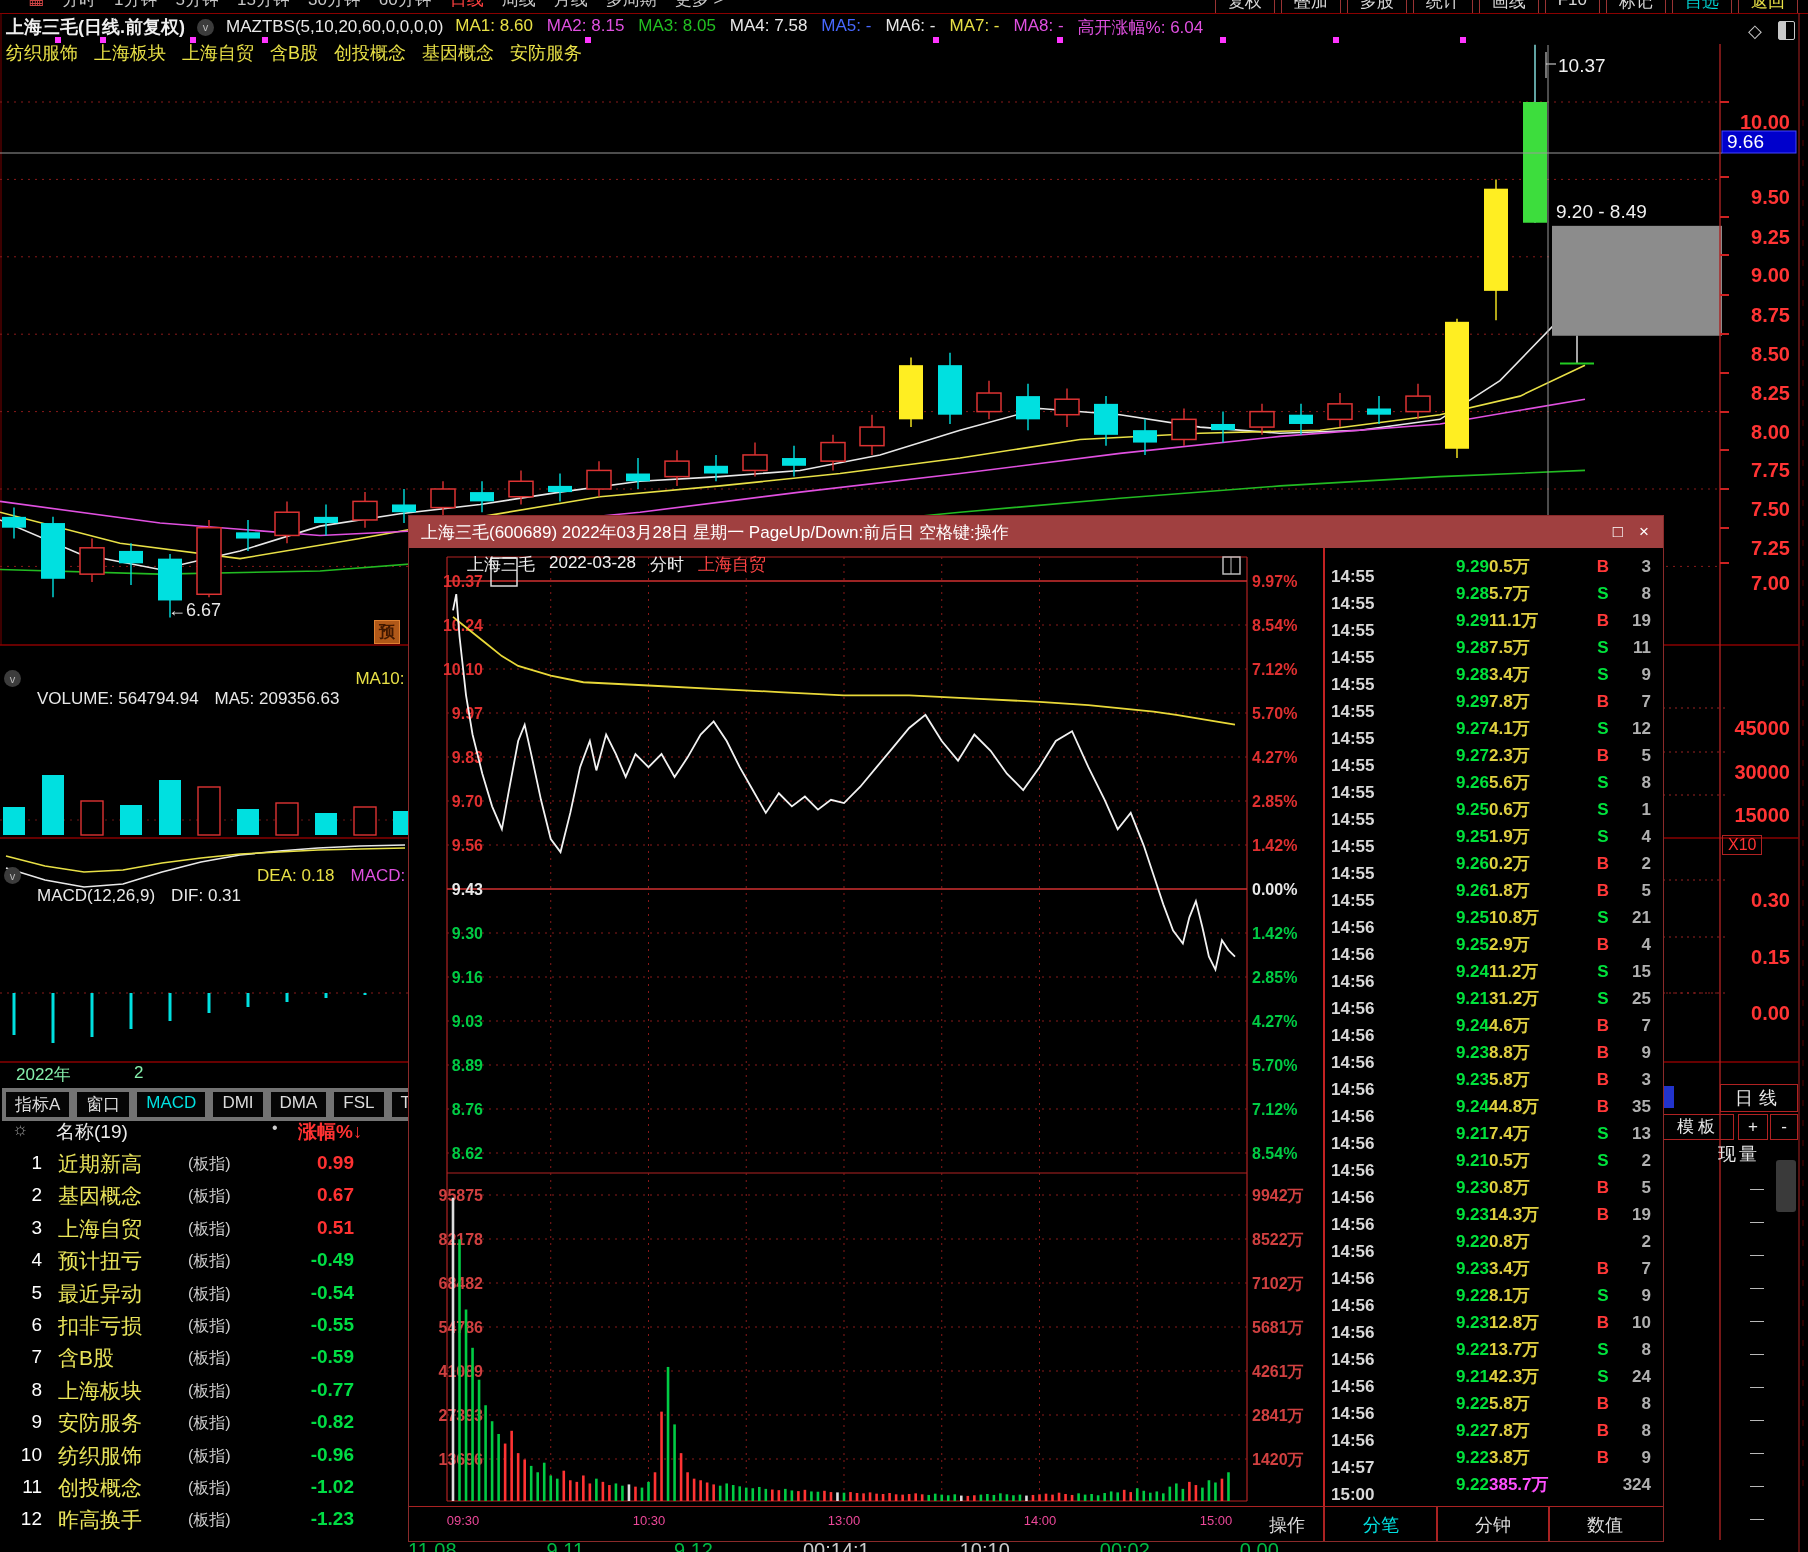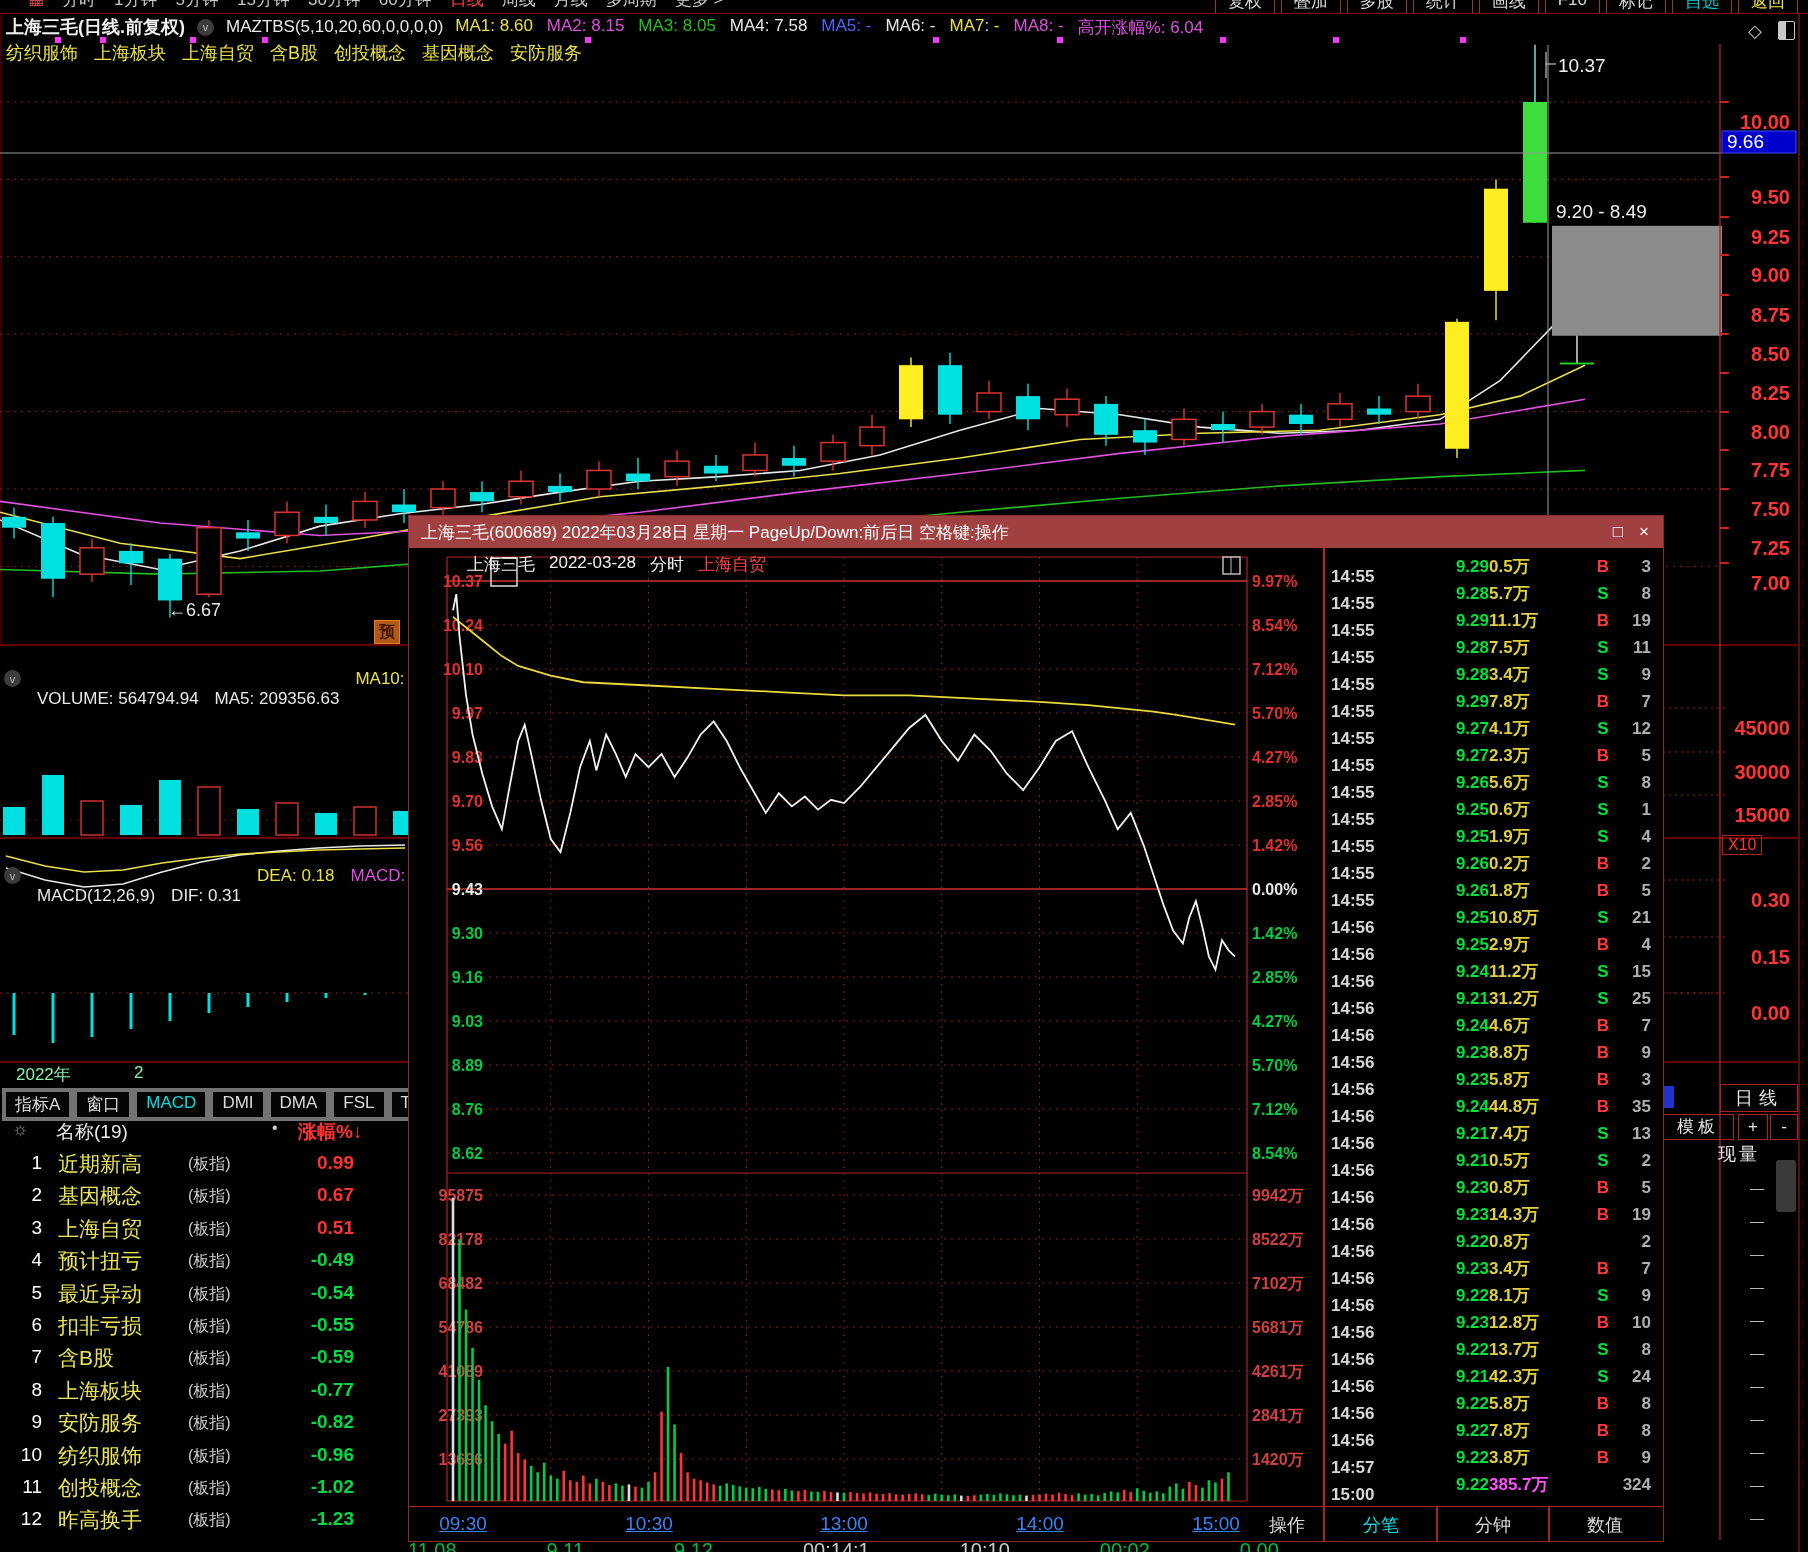--- a/index.html
+++ b/index.html
@@ -62,21 +62,21 @@
   .tickpanel{position:absolute;left:914px;top:32px;width:338px;height:958px;border-left:2px solid #c22222;
              padding-top:5px;box-sizing:border-box;}
   .trow{height:27px;display:flex;align-items:center;font-size:17px;font-weight:bold;white-space:nowrap;}
   .trow .tm{width:74px;padding-left:6px;color:#d8d8d8;margin-top:20px;}
   .trow .pr{width:84px;text-align:right;color:#00e23c;}
   .trow .vo{width:98px;text-align:left;color:#e0d040;}
   .trow .bs{width:32px;text-align:center;}
   .trow .ct{flex:1;text-align:right;padding-right:10px;color:#b0b0b0;}
   .bsB{color:#ff3838;} .bsS{color:#00e23c;}
   .pbottom{position:absolute;left:0;top:990px;width:1254px;height:34px;border-top:1px solid #aa2222;}
-  .pbottom .tl{position:absolute;top:6px;transform:translateX(-50%);color:#3b82f6;font-size:19px;text-decoration:underline;}
+  .pbottom .tl{position:absolute;top:6px;transform:translateX(-50%);color:#ec4899;font-size:13px;}
   .pbottom .tab{position:absolute;top:6px;transform:translateX(-50%);color:#dcdcdc;font-size:18px;}
   .pbottom .tab.on{color:#00e0e0;}
   .pbottom .vsep{position:absolute;top:0;width:2px;height:34px;background:#aa2222;}
   
   #low-label{position:absolute;left:168px;top:600px;color:#e8e8e8;font-size:18px;z-index:2;}
   #yu-badge{position:absolute;left:374px;top:620px;width:24px;height:22px;background:#b05818;border:1px solid #e08030;
             color:#401800;font-size:16px;font-weight:bold;display:flex;align-items:center;justify-content:center;z-index:2;}
   #sliver{position:absolute;left:408px;top:1539px;width:1254px;height:13px;overflow:hidden;z-index:11;}
   #sliver span{font-size:20px;margin-right:90px;}
   .corner-ic{position:absolute;color:#c8c8c8;font-size:18px;z-index:2;}

